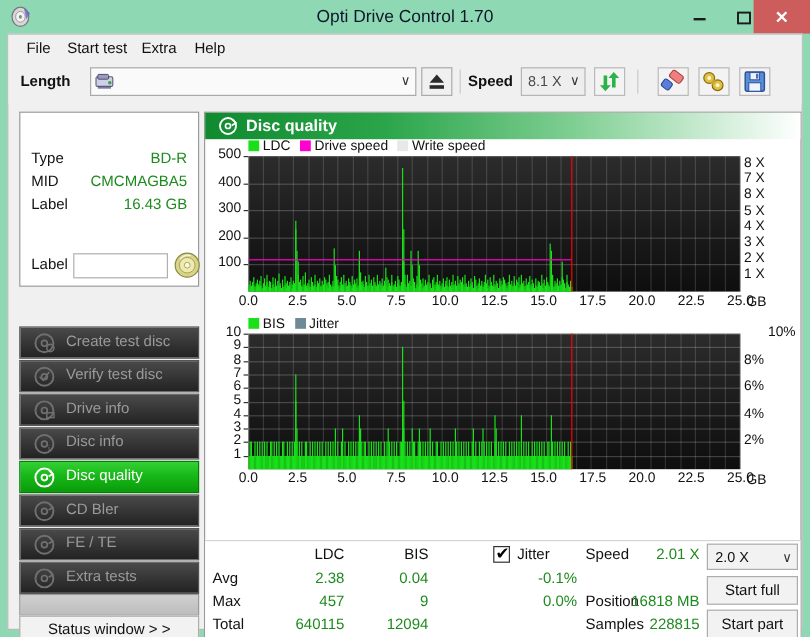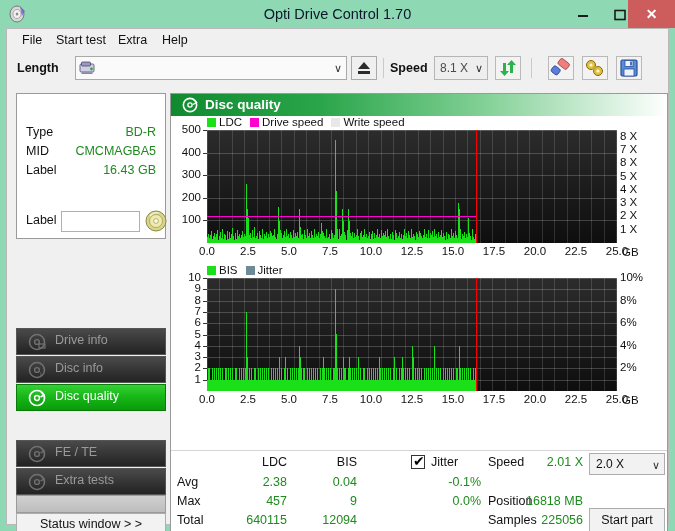--- a/index.html
+++ b/index.html
@@ -234,20 +234,36 @@
       <div class="label-cd">
         <svg width="22" height="22" viewBox="0 0 22 22">
           <circle cx="11" cy="11" r="10" fill="#d8d48a" stroke="#8a8a40" stroke-width="1"></circle>
           <circle cx="11" cy="11" r="6.5" fill="#efeab0" stroke="#9a9a50" stroke-width="0.7"></circle>
           <circle cx="11" cy="11" r="2.4" fill="#fafae0" stroke="#9a9a50" stroke-width="0.7"></circle>
           <path d="M5 6 A9 9 0 0 1 14 3" fill="none" stroke="#fff" stroke-width="1.2" opacity="0.7"></path>
         </svg>
       </div>
     </div>
 
+    <div class="navbtn" style="top:243px">
+      <span class="nb-icon"><svg width="18" height="18" viewBox="0 0 18 18">
+            <circle cx="9" cy="9" r="7.5" fill="none" stroke="#707070" stroke-width="1.6"></circle>
+            <circle cx="9" cy="9" r="2.4" fill="none" stroke="#707070" stroke-width="1.4"></circle>
+            <circle cx="14" cy="13" r="3" fill="none" stroke="#707070" stroke-width="1.3"></circle>
+          </svg></span>
+      <span class="nb-label">Create test disc</span>
+    </div>
+    <div class="navbtn" style="top:271px">
+      <span class="nb-icon"><svg width="18" height="18" viewBox="0 0 18 18">
+            <circle cx="9" cy="9" r="7.5" fill="none" stroke="#707070" stroke-width="1.6"></circle>
+            <circle cx="9" cy="9" r="2.4" fill="none" stroke="#707070" stroke-width="1.4"></circle>
+            <path d="M5 9 L8 12 L13 5" fill="none" stroke="#707070" stroke-width="1.3"></path>
+          </svg></span>
+      <span class="nb-label">Verify test disc</span>
+    </div>
     <div class="navbtn" style="top:299px">
       <span class="nb-icon"><svg width="18" height="18" viewBox="0 0 18 18">
             <circle cx="9" cy="9" r="7.5" fill="none" stroke="#707070" stroke-width="1.6"></circle>
             <circle cx="9" cy="9" r="2.4" fill="none" stroke="#707070" stroke-width="1.4"></circle>
             <rect x="11" y="11" width="6" height="4" fill="none" stroke="#707070" stroke-width="1.2"></rect>
           </svg></span>
       <span class="nb-label">Drive info</span>
     </div>
     <div class="navbtn" style="top:327px">
       <span class="nb-icon"><svg width="18" height="18" viewBox="0 0 18 18">
@@ -257,20 +273,28 @@
           </svg></span>
       <span class="nb-label">Disc info</span>
     </div>
     <div class="navbtn active" style="top:355px">
       <span class="nb-icon"><svg width="18" height="18" viewBox="0 0 18 18">
             <circle cx="9" cy="9" r="7.5" fill="none" stroke="#ffffff" stroke-width="1.7"></circle>
             <circle cx="9" cy="9" r="2.4" fill="none" stroke="#ffffff" stroke-width="1.5"></circle>
             <path d="M13 3 L16 6 L12.5 8" fill="none" stroke="#ffffff" stroke-width="1.5"></path>
           </svg></span>
       <span class="nb-label">Disc quality</span>
+    </div>
+    <div class="navbtn" style="top:383px">
+      <span class="nb-icon"><svg width="18" height="18" viewBox="0 0 18 18">
+            <circle cx="9" cy="9" r="7.5" fill="none" stroke="#707070" stroke-width="1.6"></circle>
+            <circle cx="9" cy="9" r="2.4" fill="none" stroke="#707070" stroke-width="1.4"></circle>
+            <path d="M13 3 L16 6 L12.5 8" fill="none" stroke="#707070" stroke-width="1.4"></path>
+          </svg></span>
+      <span class="nb-label">CD Bler</span>
     </div>
     <div class="navbtn" style="top:439px">
       <span class="nb-icon"><svg width="18" height="18" viewBox="0 0 18 18">
             <circle cx="9" cy="9" r="7.5" fill="none" stroke="#707070" stroke-width="1.6"></circle>
             <circle cx="9" cy="9" r="2.4" fill="none" stroke="#707070" stroke-width="1.4"></circle>
             <path d="M13 3 L16 6 L12.5 8" fill="none" stroke="#707070" stroke-width="1.4"></path>
           </svg></span>
       <span class="nb-label">Extra tests</span>
     </div>
     <div class="navbtn" style="top:411px">
@@ -1330,21 +1354,21 @@
             <div class="ytick" style="left: 0px; width: 30px; top: 18.3px;">9</div>
             <div class="tickmark" style="left: 32px; width: 4px; height: 1px; top: 25.3px;"></div>
             <div class="ytick" style="left: 0px; width: 30px; top: 7px;">10</div>
             <div class="tickmark" style="left: 32px; width: 4px; height: 1px; top: 14px;"></div>
           </div>
         <div id="c2-y2ticks">
             <div class="ytickr" style="left: 449px; top: 97.4px;">2%</div>
             <div class="ytickr" style="left: 449px; top: 74.8px;">4%</div>
             <div class="ytickr" style="left: 449px; top: 52.2px;">6%</div>
             <div class="ytickr" style="left: 449px; top: 29.6px;">8%</div>
-            <div class="ytickr" style="left: 449px; top: 7px;">10%</div>
+            <div class="ytickr" style="left: 469px; top: 7px;">10%</div>
           </div>
         <div id="c2-xticks">
             <div class="xtick" style="left: 18px; width: 36px; top: 129px;">0.0</div>
             <div class="xtick" style="left: 59px; width: 36px; top: 129px;">2.5</div>
             <div class="xtick" style="left: 100px; width: 36px; top: 129px;">5.0</div>
             <div class="xtick" style="left: 141px; width: 36px; top: 129px;">7.5</div>
             <div class="xtick" style="left: 182px; width: 36px; top: 129px;">10.0</div>
             <div class="xtick" style="left: 223px; width: 36px; top: 129px;">12.5</div>
             <div class="xtick" style="left: 264px; width: 36px; top: 129px;">15.0</div>
             <div class="xtick" style="left: 305px; width: 36px; top: 129px;">17.5</div>
@@ -1376,26 +1400,29 @@
 
         <div class="st" style="left:6px;top:62px;">Total</div>
         <div class="stv" style="left:50px;top:62px;width:66px;">640115</div>
         <div class="stv" style="left:124px;top:62px;width:62px;">12094</div>
 
         <div class="st" style="left:317px;top:4px;">Speed</div>
         <div class="stv" style="left:360px;top:4px;width:52px;">2.01 X</div>
         <div class="st" style="left:317px;top:43px;">Position</div>
         <div class="stv" style="left:340px;top:43px;width:72px;">16818 MB</div>
         <div class="st" style="left:317px;top:62px;">Samples</div>
-        <div class="stv" style="left:340px;top:62px;width:72px;">225056</div>
+        <div class="stv" style="left:340px;top:62px;width:72px;">228815</div>
 
         <div class="rate-combo">
           <div class="rc-t">2.0 X</div>
           <div class="combo-arrow">∨</div>
         </div>
+        <div class="sbtn" style="top:29px">
+          <div class="sb-l">Start full</div>
+        </div>
         <div class="sbtn" style="top:57px">
           <div class="sb-l">Start part</div>
         </div>
       </div>
 
     </div>
   </div>
 </div>
 
 </body></html>

